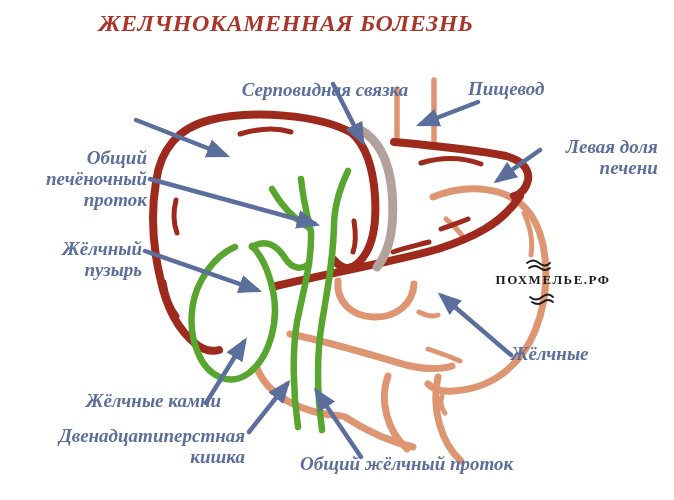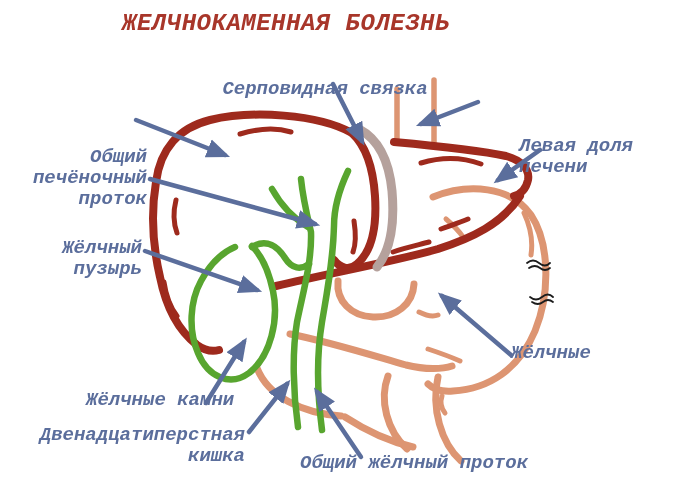--- a/index.html
+++ b/index.html
@@ -8,21 +8,21 @@
     --liver_red:#9e2a1d;
     --organ_salmon:#dd9572;
     --duct_green:#58a52f;
     --stone_yellow:#f2bc3f;
     --ligament_gray:#b5a19c;
     --watermark_black:#1c1c1c;
     --background:#ffffff;
   }
   html,body{margin:0;padding:0;background:var(--background);}
   #stage{position:relative;width:674px;height:500px;background:var(--background);overflow:hidden;
-         font-family:Liberation Mono, monospace;}
+         font-family:Liberation Serif, serif;}
   svg{position:absolute;left:0;top:0;}
   svg *{stroke-linecap:round;stroke-linejoin:round;fill:none;}
   .salmon{stroke:var(--organ_salmon);stroke-width:7;}
   .salmon.thin{stroke-width:5;}
   .eso{stroke:var(--organ_salmon);stroke-width:5.5;}
   .liver{stroke:var(--liver_red);stroke-width:8;}
   .liver.detail{stroke-width:5;}
   .lig{stroke:var(--ligament_gray);stroke-width:9;}
   .duct{stroke:var(--duct_green);stroke-width:6.5;}
   .stone{fill:var(--stone_yellow);stroke:none;}
@@ -130,34 +130,36 @@
       <line class="arrow" x1="206" y1="403" x2="244" y2="342" marker-end="url(#arrowhead)"></line>
       <line class="arrow" x1="249" y1="432" x2="287" y2="384" marker-end="url(#arrowhead)"></line>
       <line class="arrow" x1="361" y1="457" x2="317" y2="392" marker-end="url(#arrowhead)"></line>
     </g>
   </svg>
 
   <div class="title">ЖЕЛЧНОКАМЕННАЯ БОЛЕЗНЬ</div>
 
   <div class="lbl center" style="left:205px;top:55px;width:240px;">Серповидная связка</div>
 
+  <div class="lbl" style="left:468px;top:78px;">Пищевод</div>
 
 
-  <div class="lbl" style="left:519px;top:136px;">Левая доля
+  <div class="lbl" style="left:566px;top:136px;text-align:right;">Левая доля
 печени</div>
 
   <div class="lbl right" style="left:15px;top:238px;width:127px;">Жёлчный
 пузырь</div>
 
   <div class="lbl right" style="left:15px;top:147px;width:132px;">Общий
 печёночный
 проток</div>
 
   <div class="lbl" style="left:511px;top:343px;">Жёлчные</div>
 
   <div class="lbl" style="left:86px;top:390px;">Жёлчные камни</div>
 
   <div class="lbl right" style="left:28px;top:425px;width:217px;">Двенадцатиперстная
 кишка</div>
 
   <div class="lbl" style="left:300px;top:453px;">Общий жёлчный проток</div>
 
+  <div class="watermark">ПОХМЕЛЬЕ.РФ</div>
 </div>
 
 </body></html>

